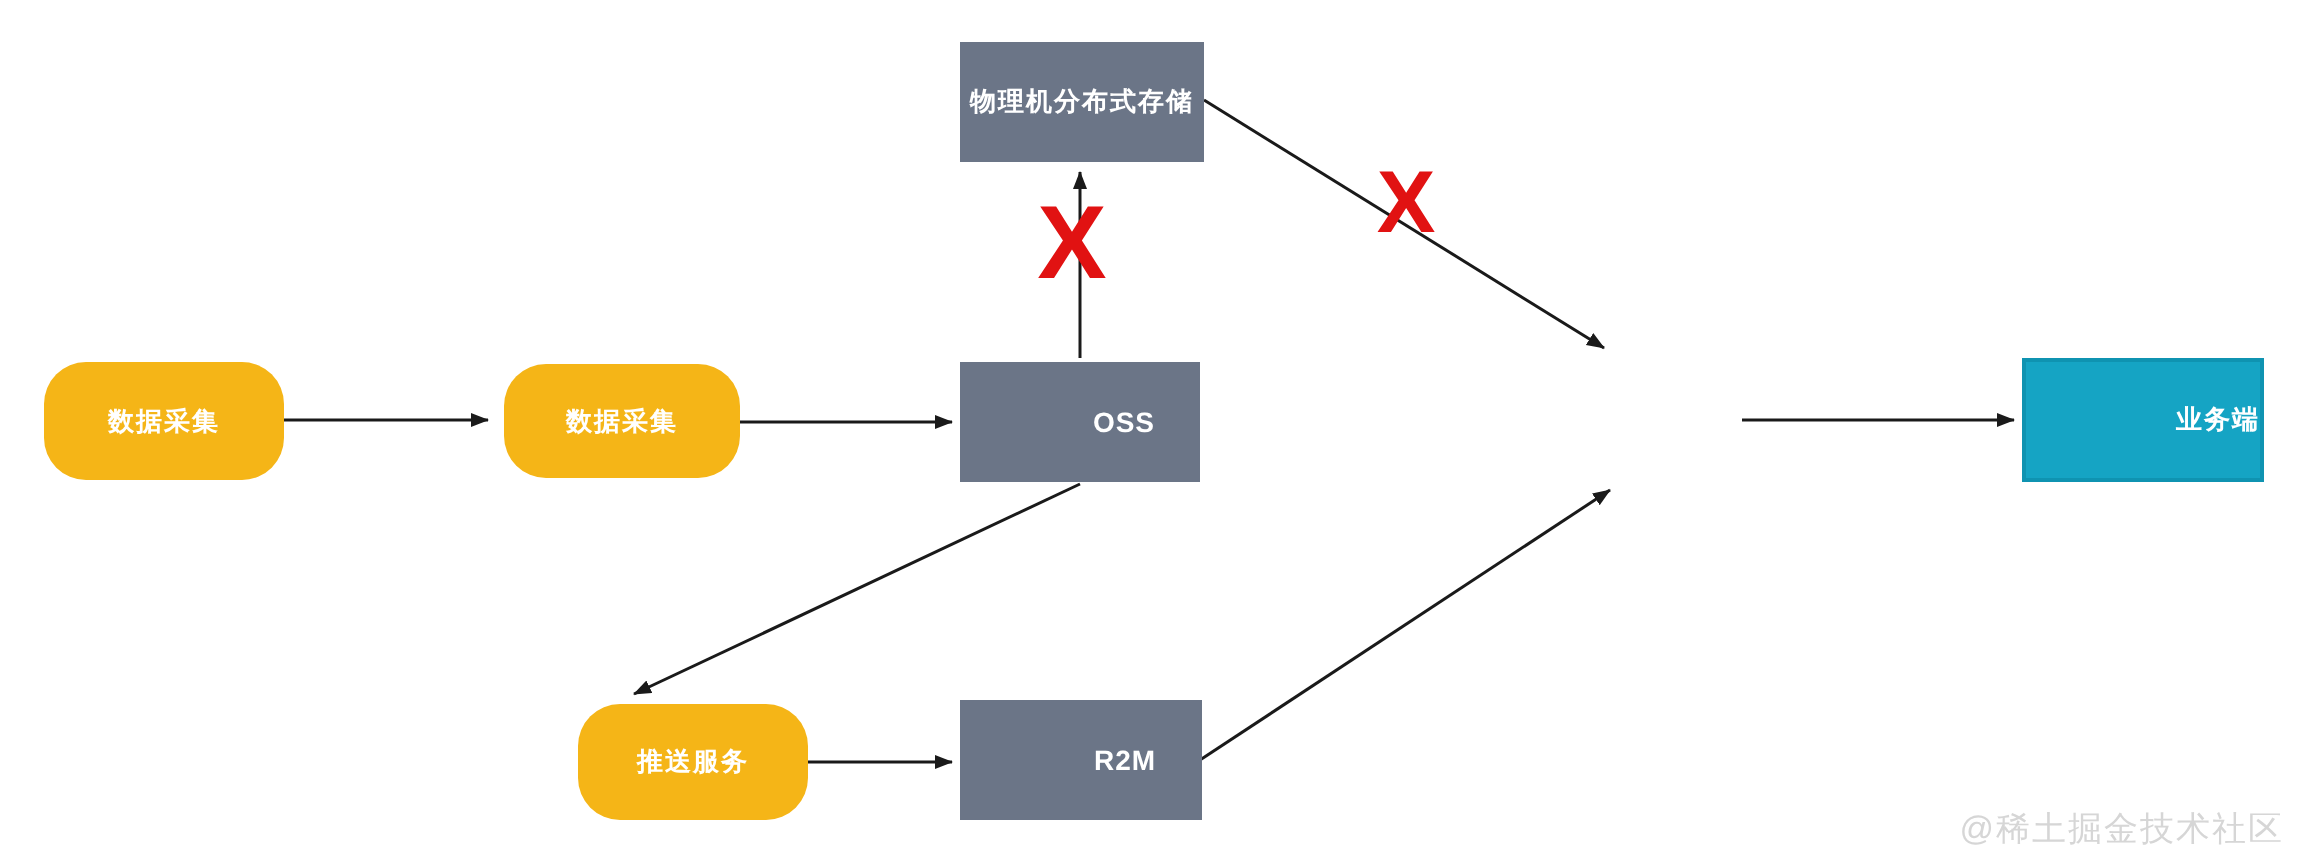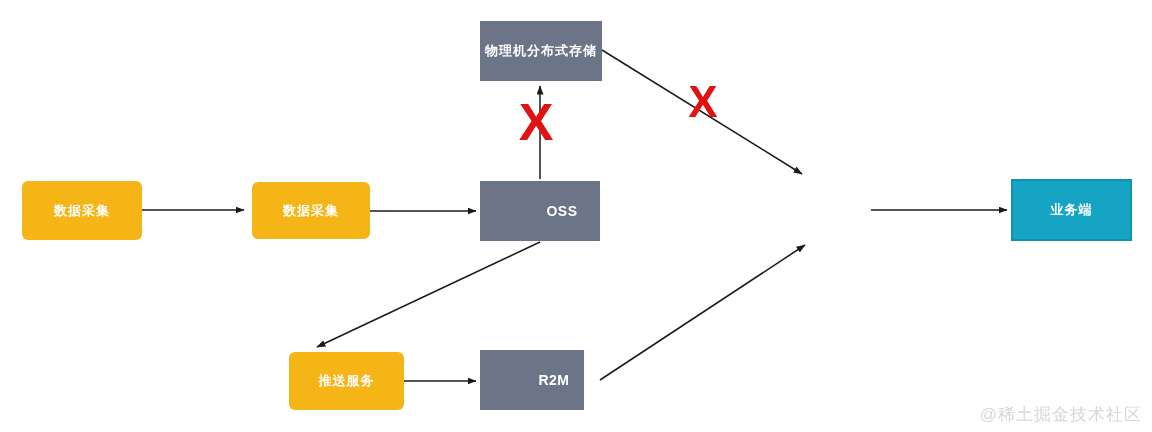--- a/index.html
+++ b/index.html
@@ -33,30 +33,31 @@
     justify-content: center;
     box-sizing: border-box;
     color: #ffffff;
     font-weight: bold;
     font-size: 13px;
     letter-spacing: 1px;
     text-align: center;
   }
   .node.yellow {
     background: var(--node-yellow, #F5B517);
-    border-radius: 6px;
+    border-radius: 21px;
   }
   .node.gray {
     background: var(--node-gray, #6B7587);
     border-radius: 0;
   }
   .node.teal {
     background: var(--node-teal, #15A4C4);
     border: 2px solid var(--teal-border, #0F93B1);
     border-radius: 0;
+    justify-content: flex-end;
   }
   .node.latin {
     font-size: 14px;
     letter-spacing: 0.5px;
     padding-left: 44px;
   }
   .xmark {
     position: absolute;
     display: flex;
     align-items: center;
@@ -120,21 +121,21 @@
   </div>
 
   <div class="node gray" style="left:480px; top:21px; width:122px; height:60px;">
     <span>物理机分布式存储</span>
   </div>
 
   <div class="node yellow" style="left:253px; top:352px; width:115px; height:58px;margin-left:36px;">
     <span>推送服务</span>
   </div>
 
-  <div class="node gray latin" style="left:480px; top:350px; width:104px; height:60px;">
+  <div class="node gray latin" style="left:480px; top:350px; width:121px; height:60px;">
     <span>R2M</span>
   </div>
 
 
   <div class="node teal" style="left:1011px; top:179px; width:121px; height:62px;">
     <span>业务端</span>
   </div>
 
   <div class="xmark m1">X</div>
   <div class="xmark m2">X</div>

